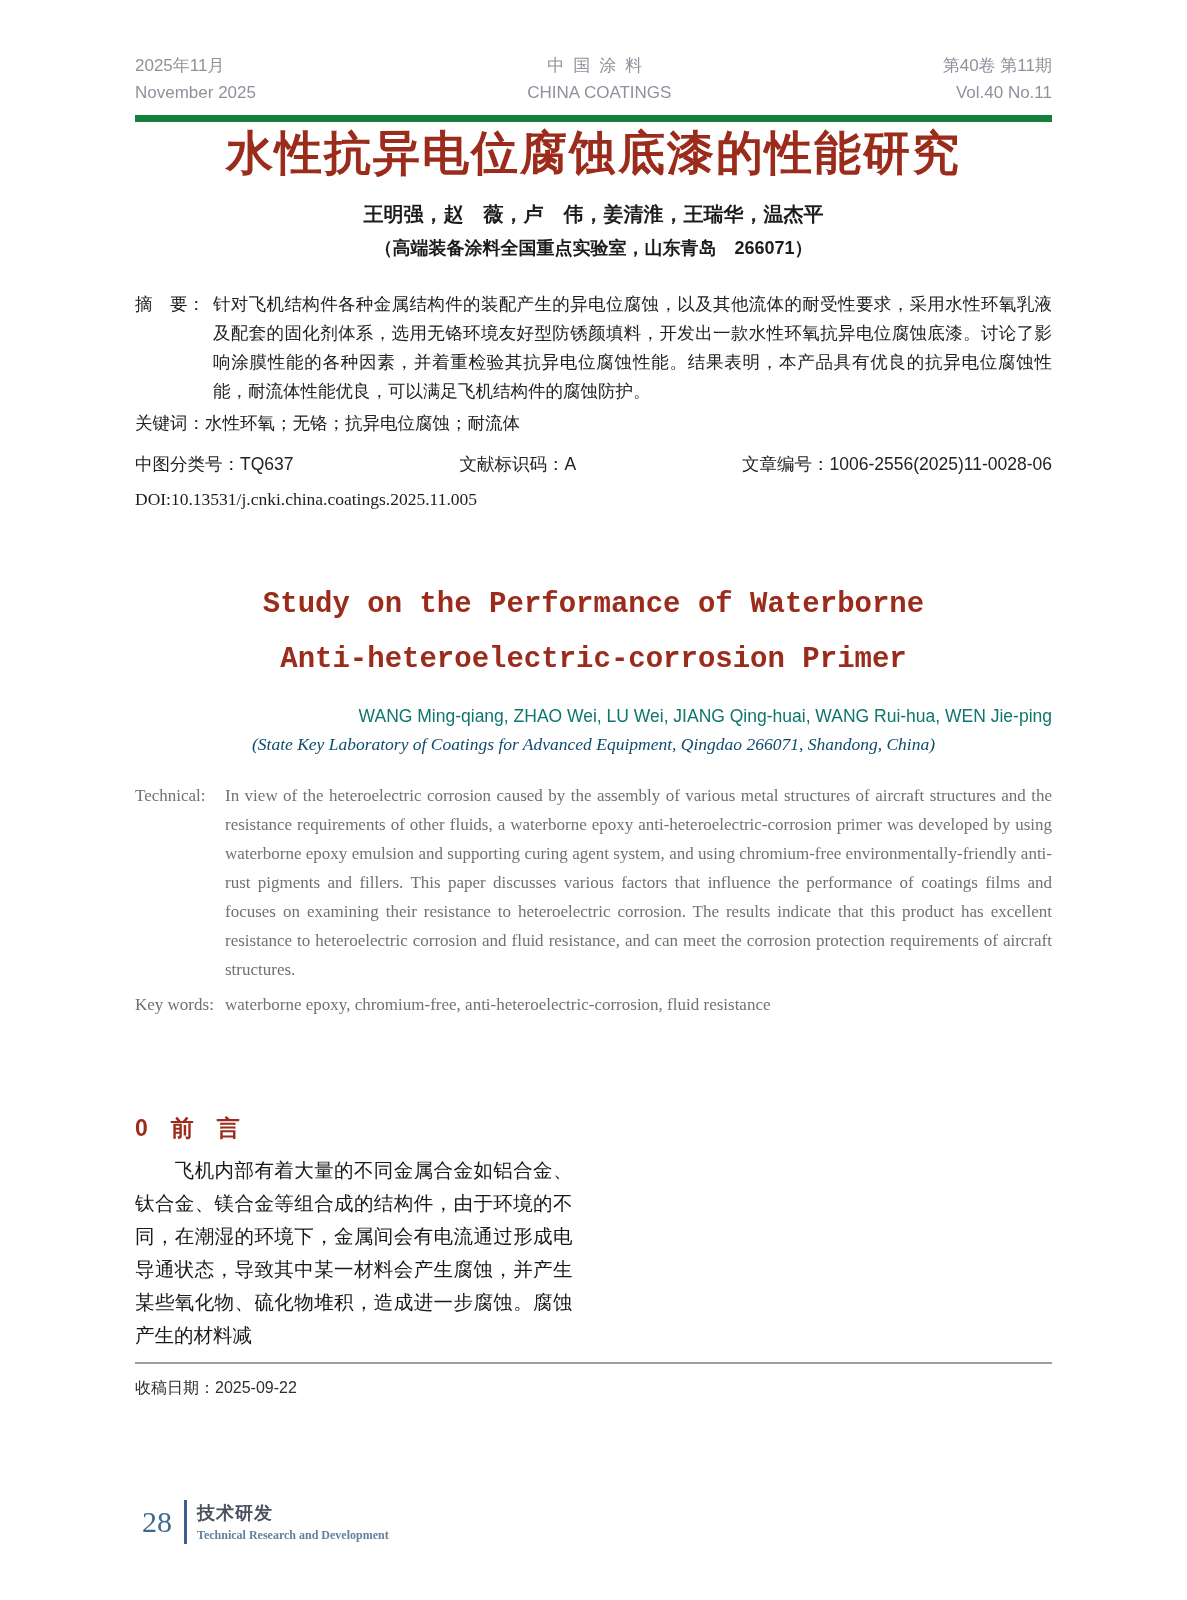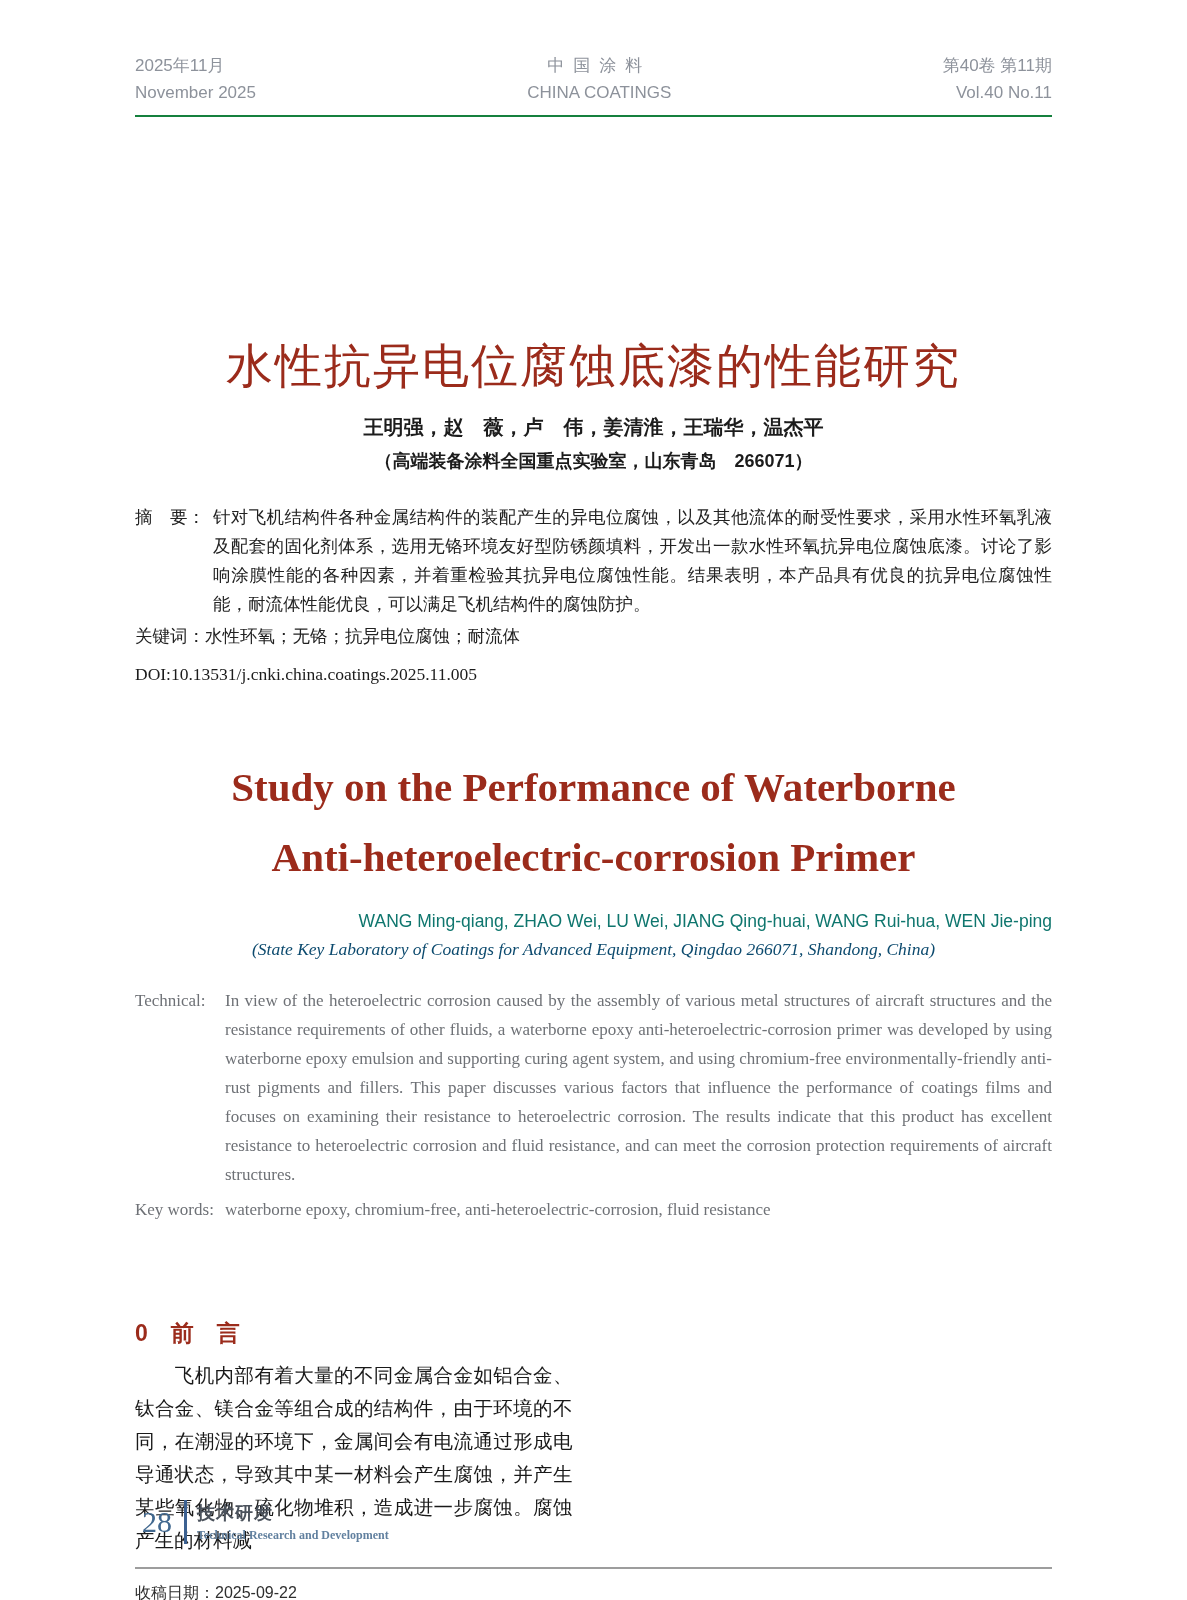--- a/index.html
+++ b/index.html
@@ -12,33 +12,32 @@
     font-family:"Liberation Sans", sans-serif;
     color:#1d1d1d;
     overflow:hidden;
   }
   .content { padding:0 135px; }
 
   
   .journal-header {
     display:flex; justify-content:space-between; align-items:flex-end;
     padding-top:52px; padding-bottom:9px;
-    border-bottom:2px solid #15803d;
+    border-bottom:7px solid #15803d;
     color:#8d929b; font-size:17px; line-height:27px;
   }
   .jh-col { white-space:nowrap; }
   .jh-center { text-align:center; }
   .jh-center .cn { letter-spacing:9px; }
   .jh-right { text-align:right; }
 
   
   .cn-title {
-    margin-top:218px;
     text-align:center;
-    font-size:47px; font-weight:400; letter-spacing:2px;
+    font-size:47px; font-weight:700; letter-spacing:2px;
     color:#9b2b1b;
   }
   .cn-authors {
     margin-top:16px; text-align:center;
     font-size:20px; font-weight:700; color:#1c1c1c;
   }
   .cn-affiliation {
     margin-top:8px; text-align:center;
     font-size:18px; font-weight:700; color:#1c1c1c;
   }
@@ -64,22 +63,22 @@
   .doi-line {
     margin-top:13px;
     font-family:"Liberation Serif", serif;
     font-size:17.5px; color:#1c1c1c;
   }
 
   
   .en-title {
     margin-top:78px;
     text-align:center;
-    font-family:Liberation Serif, serif;
-    font-size:41px; font-weight:700; color:#9b2b1b;
+    font-family:Liberation Mono, monospace;
+    font-size:29px; font-weight:700; color:#9b2b1b;
   }
   .en-title .line { margin-bottom:22px; }
   .en-authors {
     margin-top:30px; text-align:right;
     font-size:17.5px; color:#0f766e;
   }
   .en-affiliation {
     margin-top:7px; text-align:center;
     font-family:"Liberation Serif", serif; font-style:italic;
     font-size:17.5px; color:#0c4a6e;
@@ -173,20 +172,25 @@
 
     <div class="cn-abstract hang">
       <span class="hang-label">摘　要：</span>
       <span class="hang-body">针对飞机结构件各种金属结构件的装配产生的异电位腐蚀，以及其他流体的耐受性要求，采用水性环氧乳液及配套的固化剂体系，选用无铬环境友好型防锈颜填料，开发出一款水性环氧抗异电位腐蚀底漆。讨论了影响涂膜性能的各种因素，并着重检验其抗异电位腐蚀性能。结果表明，本产品具有优良的抗异电位腐蚀性能，耐流体性能优良，可以满足飞机结构件的腐蚀防护。</span>
     </div>
 
     <div class="cn-keywords">
       <span>关键词：</span><span>水性环氧；无铬；抗异电位腐蚀；耐流体</span>
     </div>
 
+    <div class="clc-row">
+      <span><span>中图分类号：</span><span>TQ637</span></span>
+      <span><span>文献标识码：</span><span>A</span></span>
+      <span><span>文章编号：</span><span>1006-2556(2025)11-0028-06</span></span>
+    </div>
 
     <div class="doi-line">DOI:10.13531/j.cnki.china.coatings.2025.11.005</div>
 
     <div class="en-title">
       <div class="line">Study on the Performance of Waterborne</div>
       <div class="line">Anti-heteroelectric-corrosion Primer</div>
     </div>
     <div class="en-authors">WANG Ming-qiang, ZHAO Wei, LU Wei, JIANG Qing-huai, WANG Rui-hua, WEN Jie-ping</div>
     <div class="en-affiliation">(State Key Laboratory of Coatings for Advanced Equipment, Qingdao 266071, Shandong, China)</div>
 

